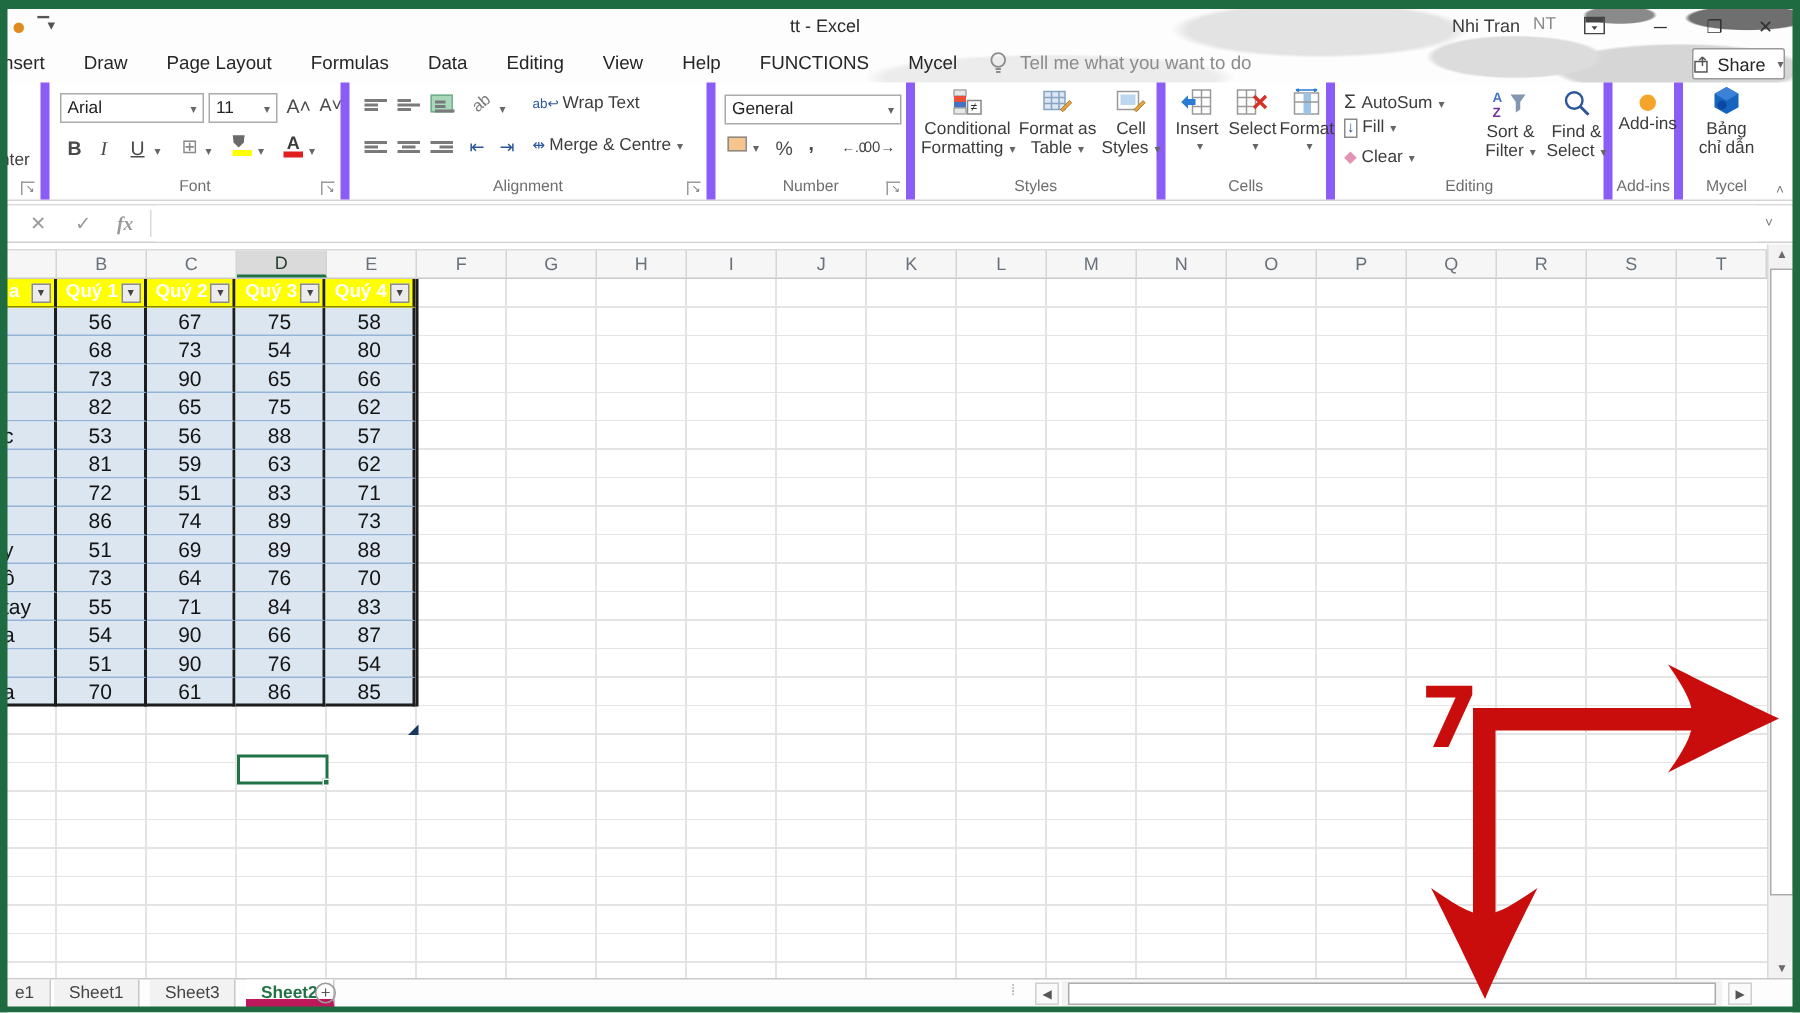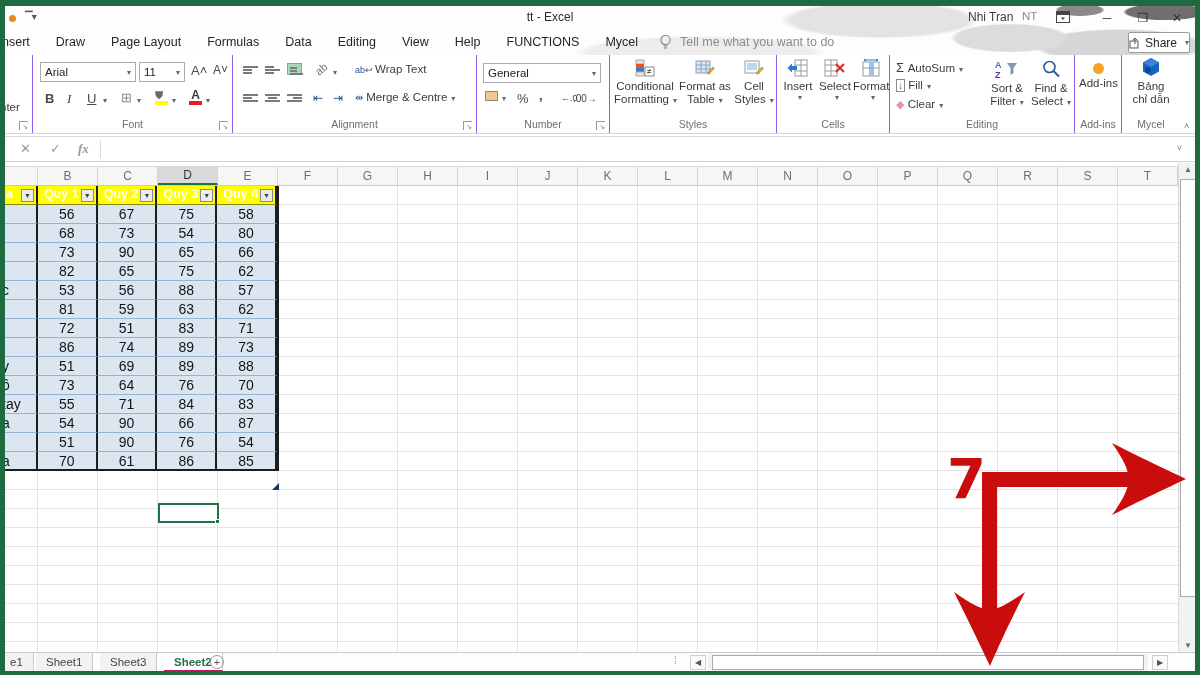--- a/index.html
+++ b/index.html
@@ -39,21 +39,21 @@
   
   #menubar { left:0; top:29px; width:1200px; height:26px; display:flex; align-items:center; font-size:12.5px; color:#262626; }
   .mtab { padding:0 13px; cursor:default; }
   .mtab:first-child { padding-left:2px; }
   #tellme { display:flex; align-items:center; color:#8c8c8c; margin-left:8px; }
   #bulb { width:13px; height:17px; margin-right:8px; }
   #share-btn { left:1128px; top:32px; width:62px; height:21px; border:1px solid #9a9a9a; border-radius:2px; background:#fff; display:flex; align-items:center; justify-content:center; gap:4px; font-size:12px; color:#262626; }
 
   
   #ribbon { left:0; top:55px; width:1200px; height:79px; background:#fff; border-bottom:1px solid #d4d4d4; font-size:11.5px; color:#444; }
-  .rgroup { position:absolute; top:0; height:78px; border-right:1px solid #8b5cf6; }
+  .rgroup { position:absolute; top:0; height:78px; border-right:6px solid #8b5cf6; }
   .glabel { position:absolute; bottom:3px; left:0; right:0; text-align:center; font-size:10.5px; color:#6e6e6e; }
   .launcher { position:absolute; bottom:3px; right:4px; width:9px; height:9px; border-left:1px solid #9a9a9a; border-top:1px solid #9a9a9a; font-size:7px; color:#777; line-height:9px; text-align:right; }
   .combo { position:absolute; border:1px solid #ababab; background:#fff; height:20px; font-size:11.5px; color:#222; display:flex; align-items:center; padding:0 4px; justify-content:space-between; }
   .carr { color:#666; font-size:8px; margin-left:4px; }
   .ricon { position:absolute; font-size:13px; color:#4a4a4a; }
   .rlabel2 { text-align:center; line-height:1.15; font-size:11.5px; color:#3c3c3c; }
   .bigbtn { position:absolute; top:4px; text-align:center; }
   .bigbtn .ic { display:block; margin:0 auto 3px; }
   .selgreen { background:#a9d7ba; border:1px solid #6fb28a; }
   .alicon { display:inline-block; width:15px; height:12px; }
@@ -96,21 +96,21 @@
 
   
   #vscroll { left:1178px; top:163px; width:18px; height:489px; background:#f2f2f2; border-left:1px solid #dadada; }
   .sbtn { position:absolute; left:1px; width:16px; text-align:center; color:#6a6a6a; font-size:8px; background:#f2f2f2; }
   #vs-up { top:2px; } #vs-down { bottom:2px; }
   #vs-thumb { position:absolute; left:1px; top:16px; width:16px; height:418px; background:#fff; border:1px solid #ababab; }
 
   
   #tabbar { left:0; top:652px; width:1200px; height:19px; background:#fdfdfd; border-top:1px solid #c9c9c9; font-size:11.5px; color:#444; }
   .stab { position:absolute; top:0; height:19px; line-height:18px; padding:0 10px; border-right:1px solid #c9c9c9; background:#f2f2f2; }
-  .stab.active { background:#fff; color:#217346; font-weight:bold; border-bottom:2px solid #be185d; }
+  .stab.active { background:#fff; color:#217346; font-weight:bold; border-bottom:6px solid #be185d; }
   #addsheet { position:absolute; left:210px; top:2px; width:14px; height:14px; border:1px solid #9a9a9a; border-radius:50%; text-align:center; line-height:12px; color:#555; font-size:11px; }
   #tab-drag { position:absolute; left:674px; top:2px; color:#9a9a9a; font-size:10px; letter-spacing:1px; }
   #hs-left { position:absolute; left:690px; top:2px; width:16px; height:15px; border:1px solid #cfcfcf; background:#fafafa; color:#555; font-size:8px; text-align:center; line-height:14px; }
   #hs-track { position:absolute; left:708px; top:1px; width:440px; height:17px; background:#f2f2f2; }
   #hs-thumb { position:absolute; left:712px; top:2px; width:432px; height:15px; background:#fff; border:1px solid #ababab; }
   #hs-right { position:absolute; left:1152px; top:2px; width:16px; height:15px; border:1px solid #cfcfcf; background:#fafafa; color:#555; font-size:8px; text-align:center; line-height:14px; }
 
   
   #annotation { left:0; top:0; width:1200px; height:675px; pointer-events:none; z-index:50; }
 </style>

